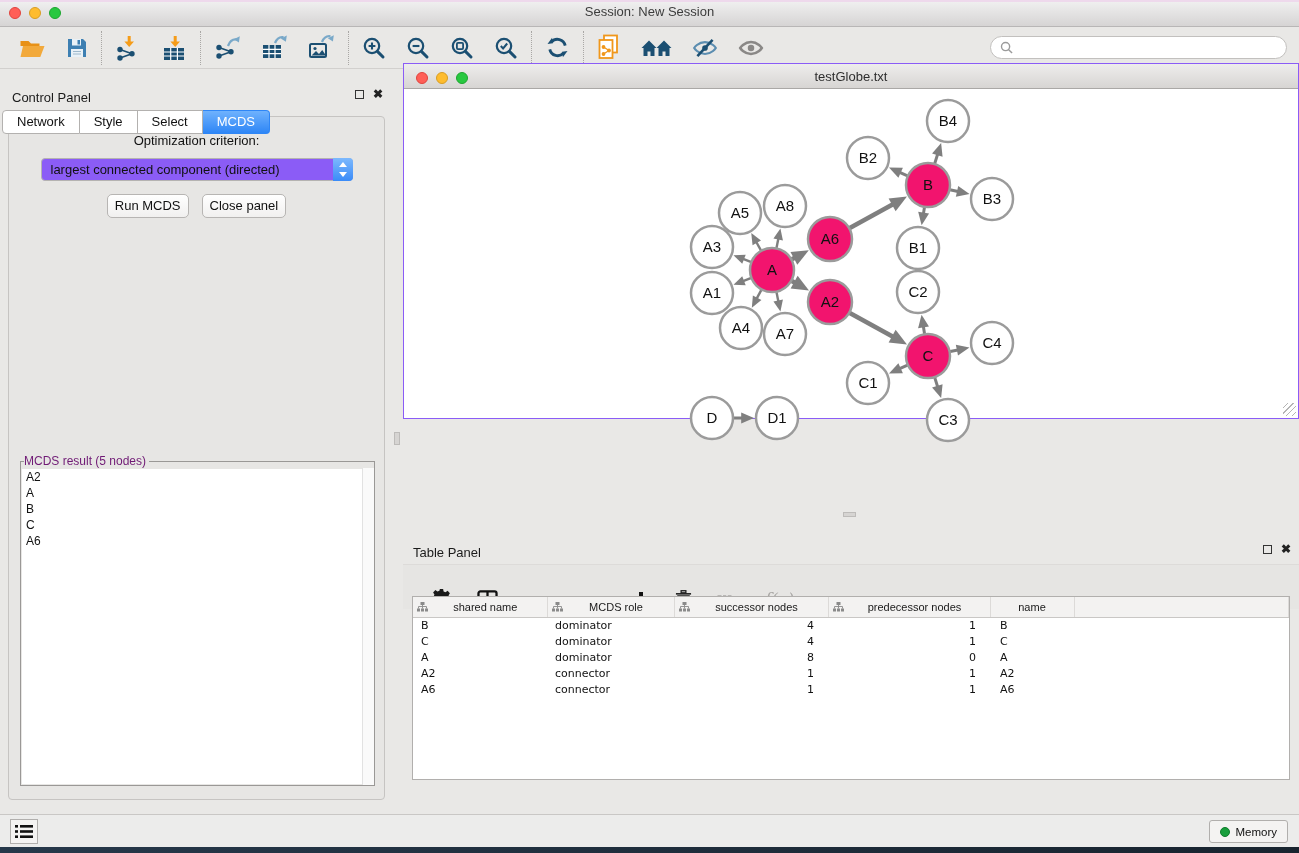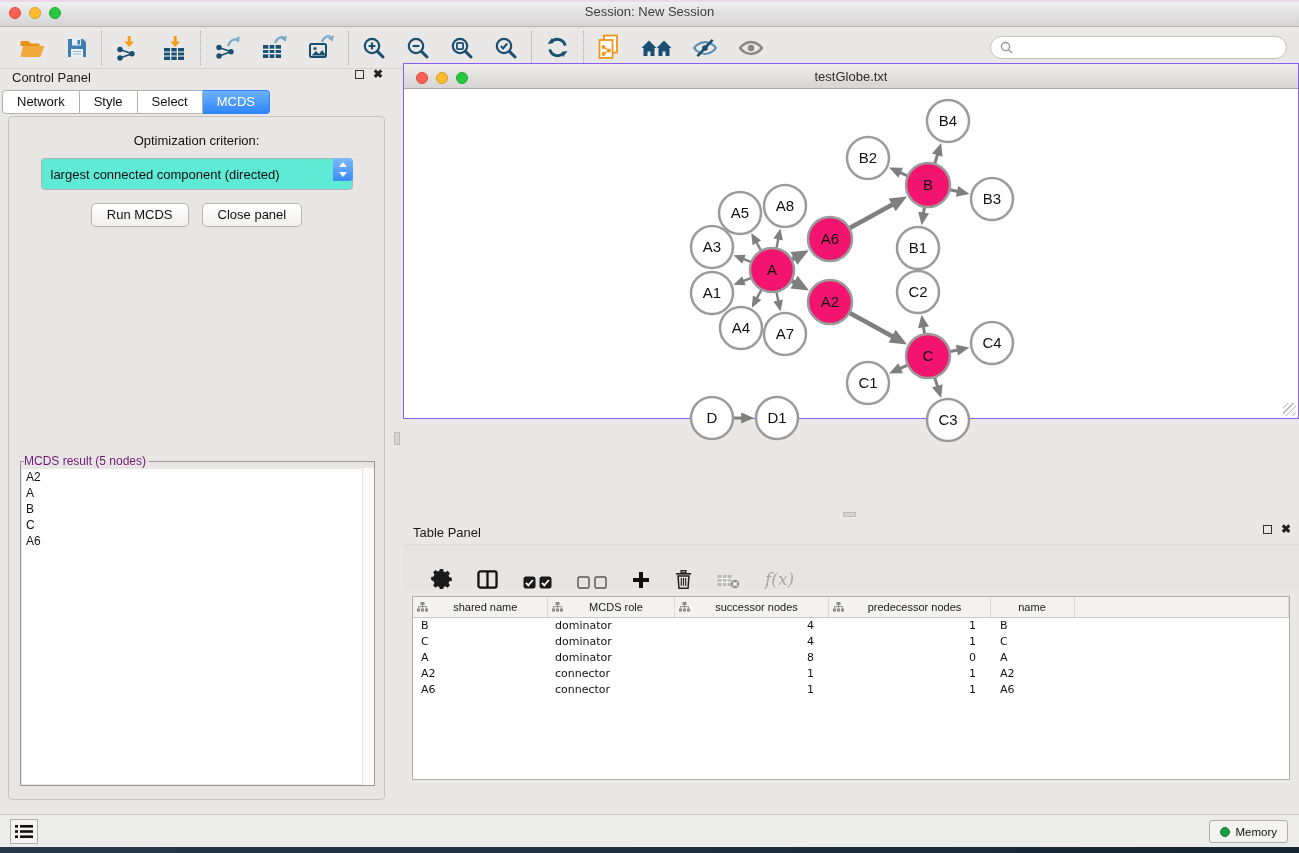--- a/index.html
+++ b/index.html
@@ -18,38 +18,38 @@
   .toolbar { height:42px; display:flex; align-items:center; background:#e9e8e6; border-bottom:1px solid #d2d0ce; padding:0 6px; }
   .tb-group { display:flex; align-items:center; gap:20px; padding:0 13px; }
   .tb-sep { width:0; height:34px; border-left:1px dotted #a9a7a5; }
   .tbtn { background:none; border:none; padding:0; display:flex; align-items:center; cursor:default; }
   .search-box { margin-left:auto; margin-right:6px; width:297px; height:23px; background:#fff; border:1px solid #c2c0be; border-radius:12px; display:flex; align-items:center; padding:0 9px; gap:5px; }
   .search-box input { border:none; outline:none; flex:1; font-size:12px; background:transparent; font-family:"Liberation Sans",sans-serif; }
 
   
   .control-panel { position:absolute; left:2px; top:63px; width:389px; height:750px; }
   .cp-header { height:27px; position:relative; }
-  .panel-title { font-size:13px; color:#1b1b1b; padding:7px 0 0 10px; }
+  .panel-title { font-size:13px; color:#1b1b1b; padding:7px 0 0 10px;margin-top:20px; }
   .win-btns { position:absolute; right:8px; top:7px; display:flex; gap:9px; align-items:center; }
   .float-box { width:9px; height:9px; border:1.5px solid #333; display:inline-block; }
   .close-x { font-size:12px; font-weight:bold; color:#222; line-height:9px; }
   .cp-tabs { display:flex; justify-content:flex-start; position:relative; z-index:2; }
   .seg-item { background:#fff; border:1px solid #b3b1af; border-left:none; padding:3px 14px 4px; font-size:13px; color:#111; white-space:nowrap; }
   .seg-item:first-child { border-left:1px solid #b3b1af; border-radius:4px 0 0 4px; }
   .seg-item:last-child { border-radius:0 4px 4px 0; }
   .seg-item.active { background:linear-gradient(#6fb2fd,#2e86f6); border-color:#2e86f6; color:#fff; }
   .cp-body { position:absolute; left:6px; right:6px; top:53px; bottom:13px; background:#e7e6e4; border:1px solid #c6c4c2; border-radius:4px; }
   .opt-label { text-align:center; font-size:13px; margin-top:16px; color:#111; }
-  .mac-select { position:relative; margin:10px auto 0; width:312px; height:32px; background:#5eead4; border:1px solid #b5b3b1; border-radius:4px; font-size:13px; display:flex; align-items:center; padding-left:9px; color:#111; }
+  .mac-select { position:relative; margin:10px auto 0; width:312px; height:23px; background:#8b5cf6; border:1px solid #b5b3b1; border-radius:4px; font-size:13px; display:flex; align-items:center; padding-left:9px; color:#111; }
   .stepper { position:absolute; right:-1px; top:-1px; width:20px; height:23px; background:linear-gradient(#7db9fd,#3a8bf8); border-radius:0 4px 4px 0; }
   .stepper:before, .stepper:after { content:""; position:absolute; left:6px; border-left:4px solid transparent; border-right:4px solid transparent; }
   .stepper:before { top:4px; border-bottom:5px solid #fff; }
   .stepper:after { bottom:4px; border-top:5px solid #fff; }
   .btn-row { display:flex; justify-content:center; gap:13px; margin-top:13px; }
-  .mac-btn { background:linear-gradient(#ffffff,#f1f0ef); border:1px solid #b7b5b3; border-radius:5px; font-size:13px; padding:3px 15px 4px; color:#111; font-family:"Liberation Sans",sans-serif; }
+  .mac-btn { background:linear-gradient(#ffffff,#f1f0ef); border:1px solid #b7b5b3; border-radius:5px; font-size:13px; padding:3px 7px 4px; color:#111; font-family:"Liberation Sans",sans-serif; }
   .mcds-fieldset { position:absolute; left:11px; right:9px; top:337px; bottom:13px; border:1px solid #9a9896; padding:0; }
   .mcds-fieldset legend { font-size:12px; color:#701a75; margin-left:3px; padding:0 3px 0 0; }
   .mcds-list { position:absolute; left:1px; right:1px; top:1px; bottom:1px; background:#fff; overflow:hidden; }
   .mcds-item { font-size:12px; line-height:16px; padding-left:4px; color:#111; }
   .mcds-scroll { position:absolute; right:0; top:0; bottom:0; width:12px; background:#fafafa; border-left:1px solid #e2e2e2; }
 
   
   .net-window { position:absolute; left:403px; top:63px; width:896px; height:356px; border:1px solid #8b5cf6; background:#fff; }
   .net-titlebar { height:25px; background:linear-gradient(#eeedec,#d7d5d3); border-bottom:1px solid #aaa8a6; position:relative; }
   .net-titlebar .tl-group { top:6px; left:12px; }

